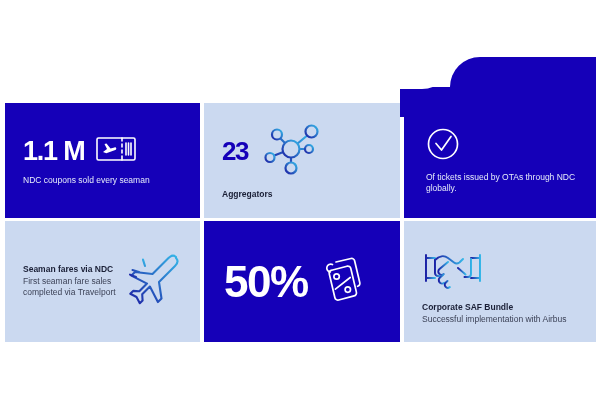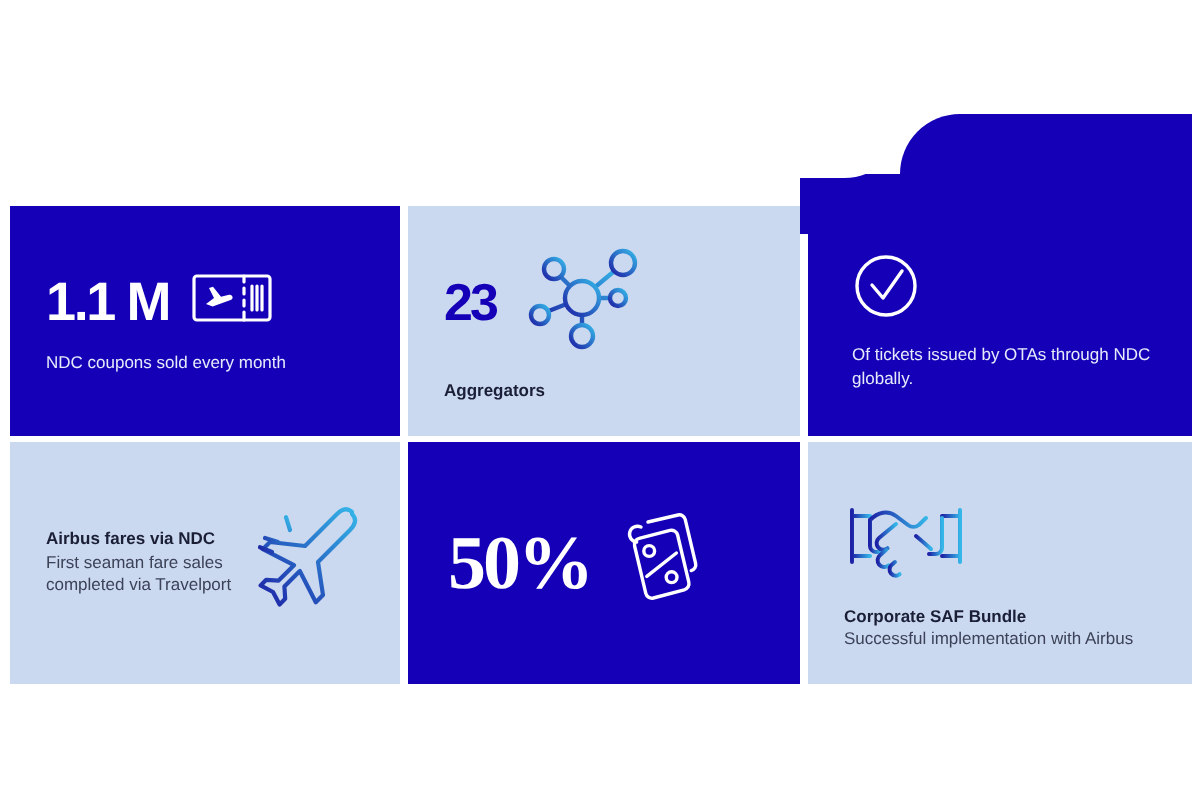--- a/index.html
+++ b/index.html
@@ -138,21 +138,21 @@
   .c4 .caption { margin-top: 0; font-size: 8.5px; }
 
   
   .c5 .inner { padding-left: 20px; }
   .c5 .eyebrow {
     font-size: 9.5px;
     font-weight: 700;
     color: #ffffff;
     margin-bottom: 2px;
   }
-  .c5 .bignum { font-size: 38px; font-family: Liberation Serif, serif; }
+  .c5 .bignum { font-size: 44px; }
   .c5 .caption { font-size: 8.5px; margin-top: 4px; }
   .c5 .statrow { gap: 10px; }
 
   
   .c6 .inner {
     padding-left: 18px;
     justify-content: center;
     align-items: flex-start;
     gap: 2px;
     margin-top: 12px;
@@ -178,21 +178,21 @@
           <span class="bignum">1.1 M</span>
           <span class="icon">
             <svg width="42" height="30" viewBox="0 0 42 30" fill="none" stroke="#ffffff" stroke-width="1.6" stroke-linecap="round" stroke-linejoin="round">
               <rect x="2" y="4" width="38" height="22" rx="1.5"></rect>
               <path d="M27 4 v3 M27 10 v3 M27 16 v3 M27 22 v4"></path>
               <path d="M8 18 l4-3 l-2.5-5 l2-.6 l4 5 l4-1 c1.8-.4 2.6 2 .8 2.6 l-9 3.2 l-3.3-1.2z" fill="#ffffff" stroke="none"></path>
               <path d="M31 9 v12 M33.5 9 v12 M36 9 v12"></path>
             </svg>
           </span>
         </div>
-        <div class="caption">NDC coupons sold every month</div>
+        <div class="caption">NDC coupons sold every seaman</div>
       </div>
     </div>
 
     <div class="cell light c2">
       <div class="inner">
         <div class="statrow">
           <span class="bignum">23</span>
           <span class="icon">
             <svg width="60" height="58" viewBox="0 0 60 58" fill="none" stroke-width="2.2">
               <defs>
@@ -229,21 +229,21 @@
             </svg>
           </span>
         </div>
         <div class="caption">Of tickets issued by OTAs through NDC globally.</div>
       </div>
     </div>
 
     <div class="cell light c4 r2">
       <div class="inner">
         <div class="caption">
-          <span class="lead">Airbus fares via NDC</span>
+          <span class="lead">Seaman fares via NDC</span>
           <span>First seaman fare sales completed via Travelport</span>
         </div>
         <span class="icon">
           <svg width="58" height="56" viewBox="0 0 58 56" fill="none" stroke-width="2.1" stroke-linecap="round" stroke-linejoin="round">
             <defs>
               <linearGradient id="plg" x1="0" y1="1" x2="1" y2="0">
                 <stop offset="0" stop-color="#1d21a5"></stop>
                 <stop offset="1" stop-color="#35b6e8"></stop>
               </linearGradient>
             </defs>

